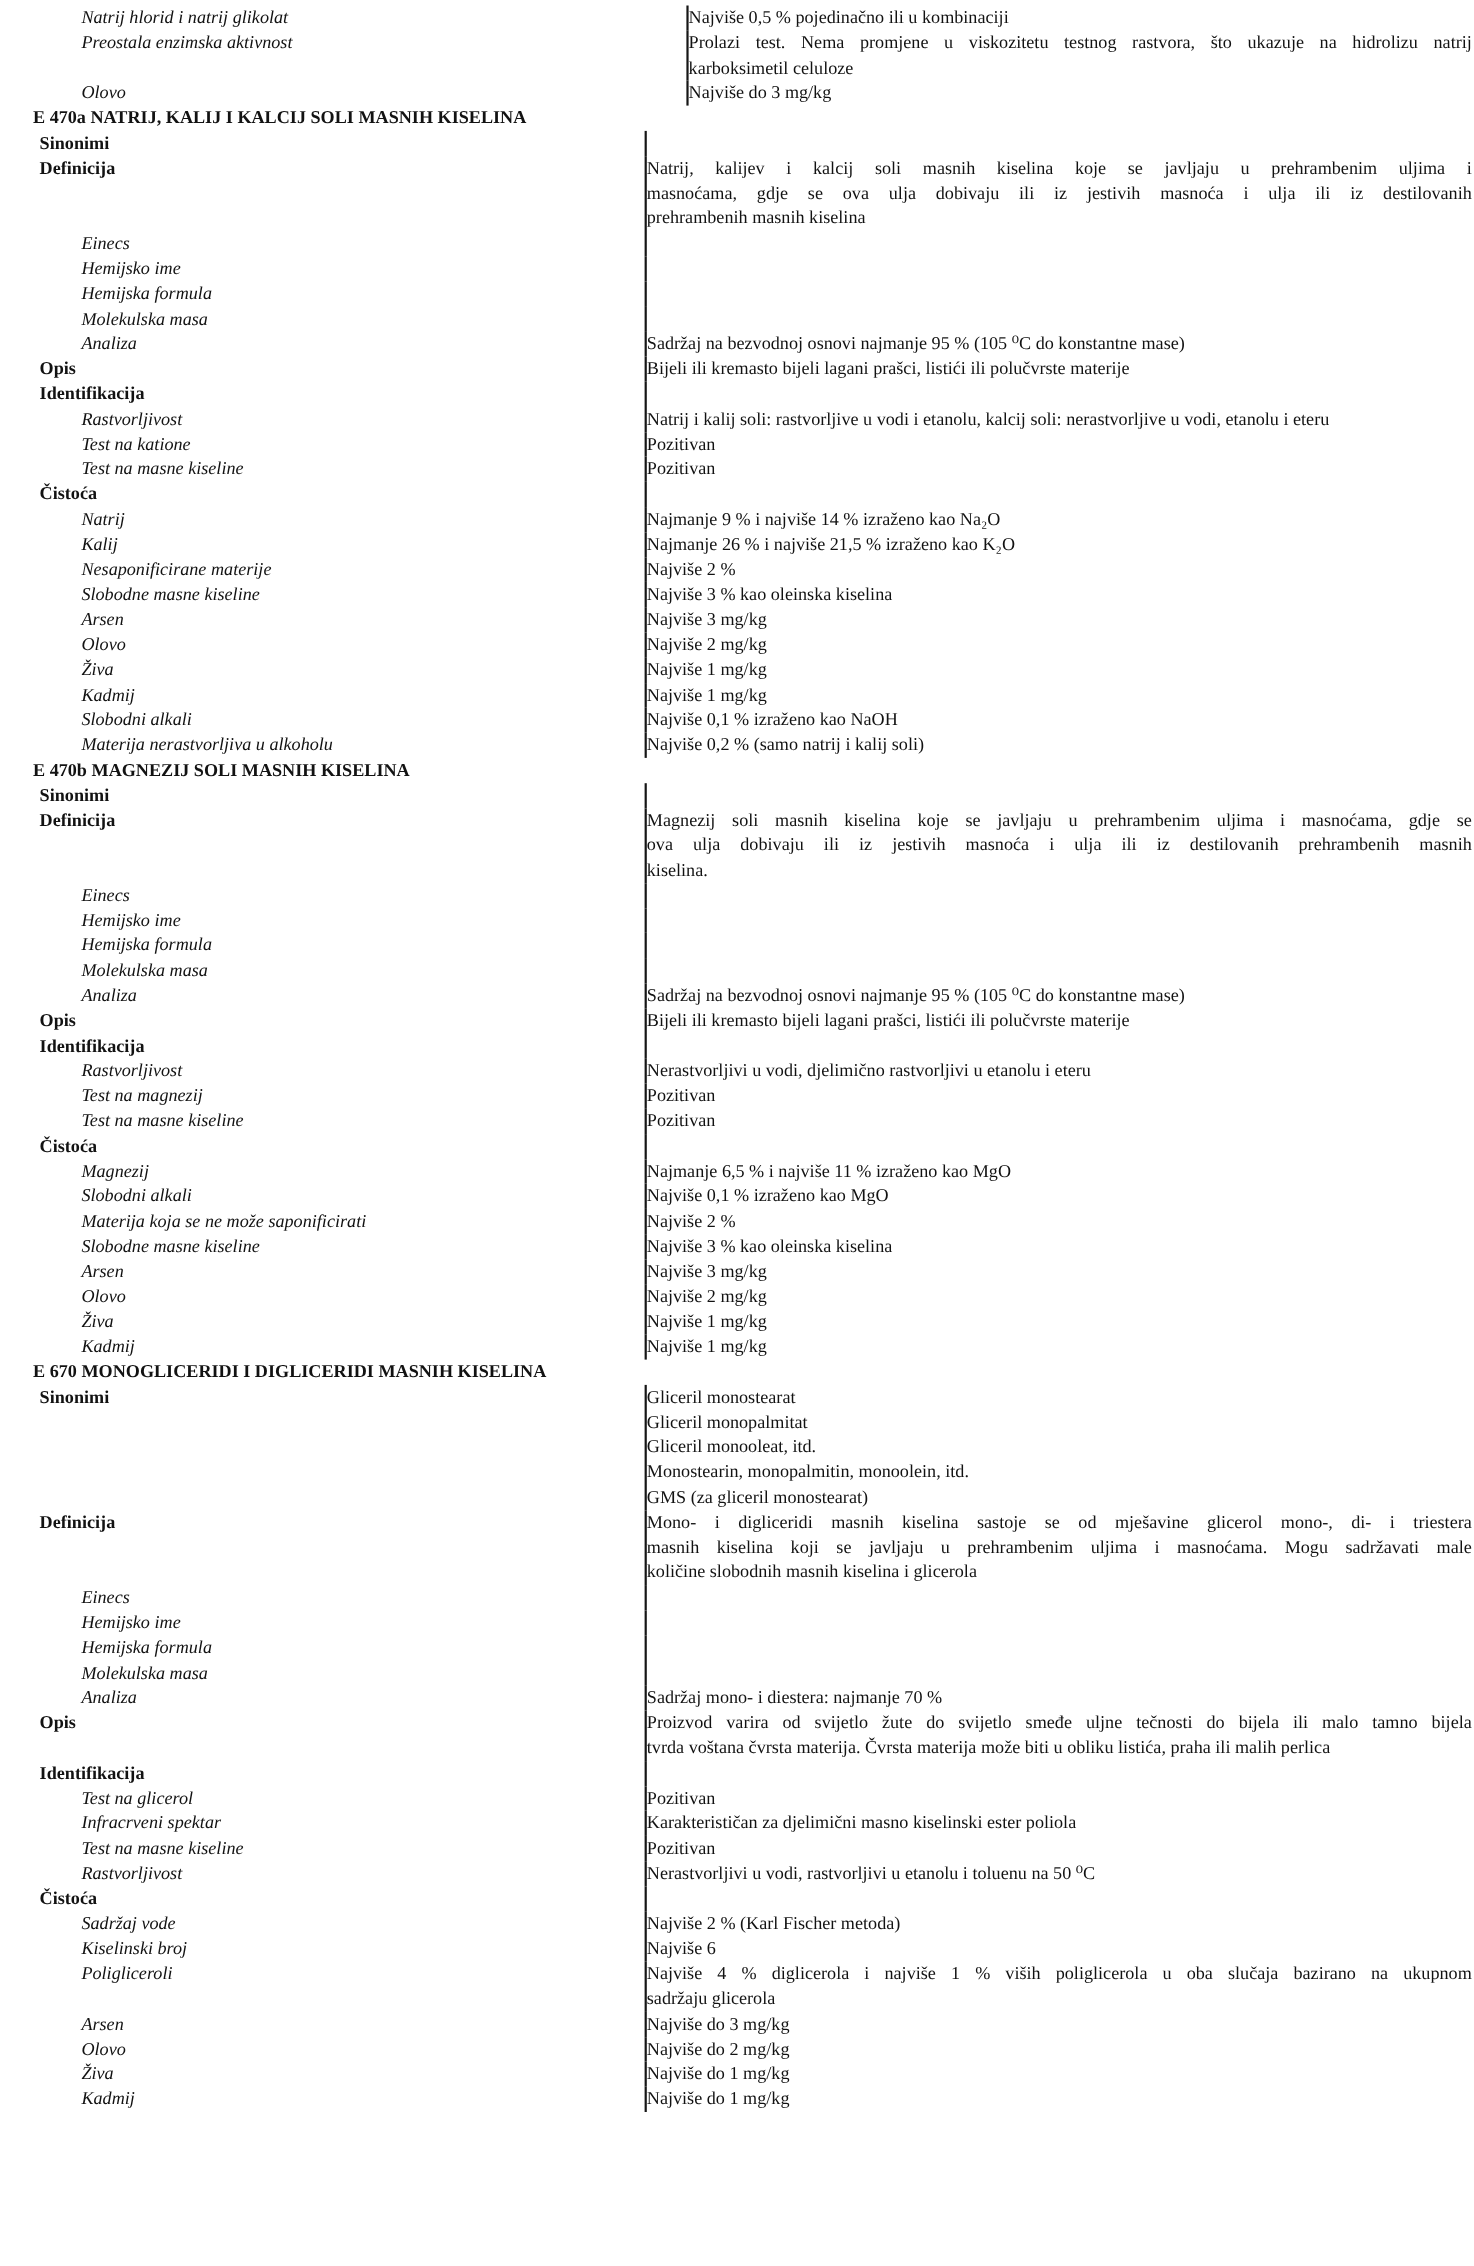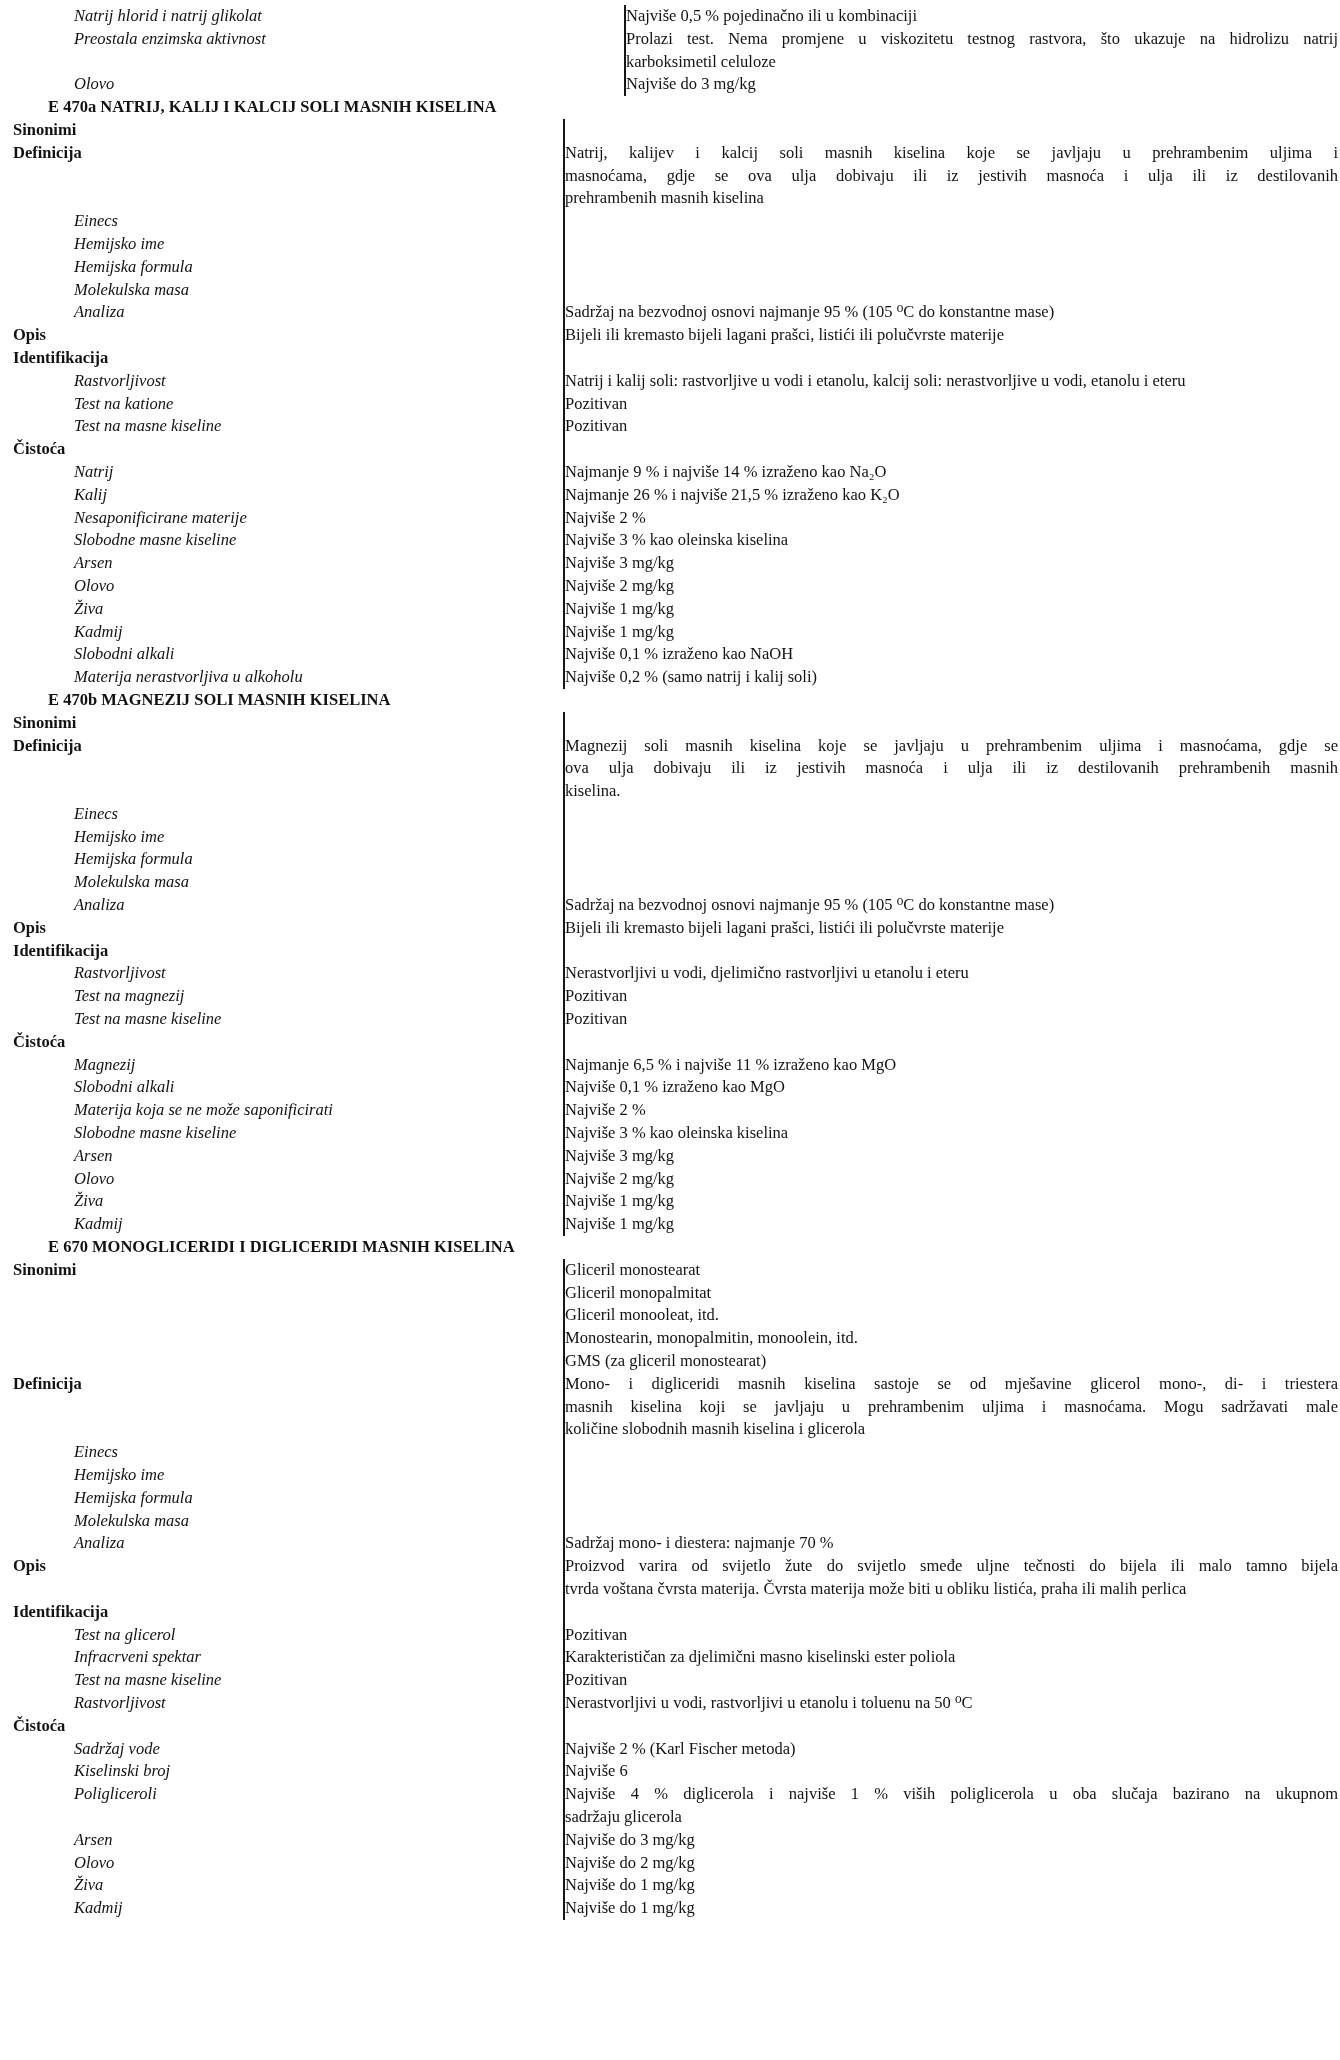--- a/index.html
+++ b/index.html
@@ -15,41 +15,41 @@
     font-family: "Liberation Serif", "DejaVu Serif", serif;
     font-size: 16.5px;
     line-height: 22.8px;
   }
   .page {
     padding-top: 5px;
     width: 1340px;
   }
   .sec-header {
     font-weight: 700;
-    padding-left: 48px;
+    padding-left: 30px;
     white-space: nowrap;
   }
   table.sec {
     border-collapse: collapse;
     table-layout: fixed;
     width: 1338px;
   }
   table.sec tr { height: 22.8px; }
   table.sec td {
     padding: 0;
     vertical-align: top;
   }
   td.lbl { width: 550px; }
   td.lbl.italic {
     font-style: italic;
     padding-left: 74px;
   }
   td.lbl.bold {
     font-weight: 700;
-    padding-left: 13px;
+    padding-left: 36px;
     margin-top: 26px;
   }
   td.val {
     border-left: 2px solid #161616;
     padding-left: 12px;
     padding-right: 16px;
   }
   .jline {
     text-align: justify;
     text-align-last: justify;

